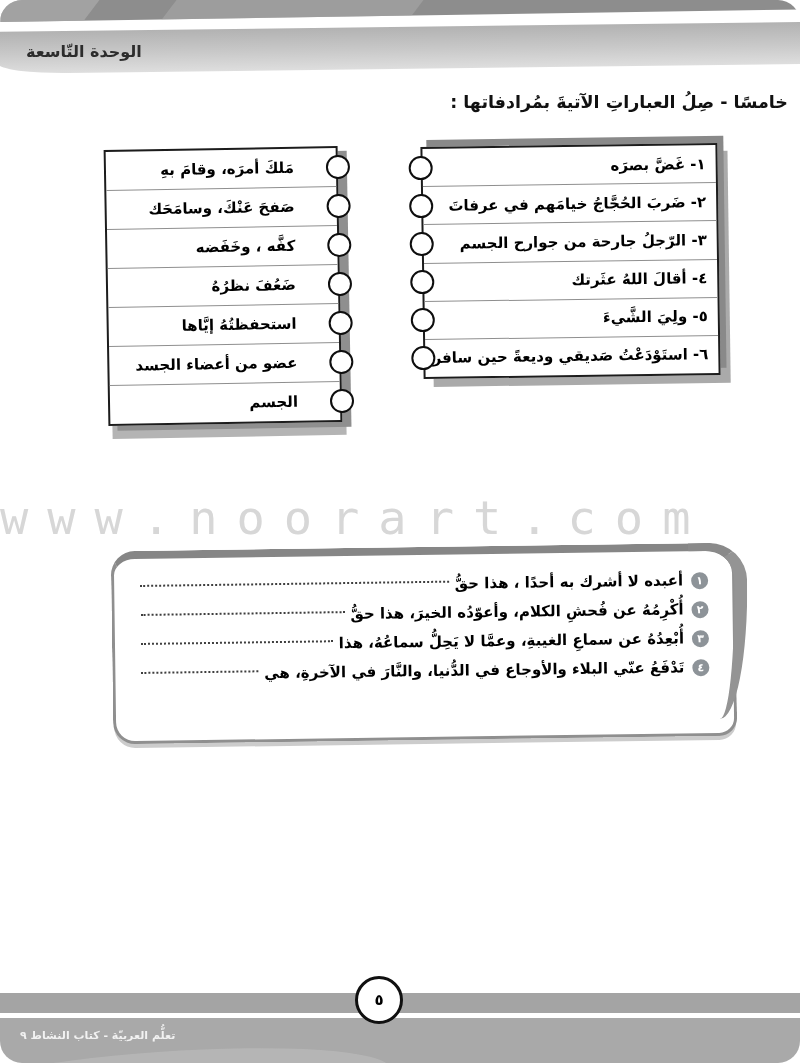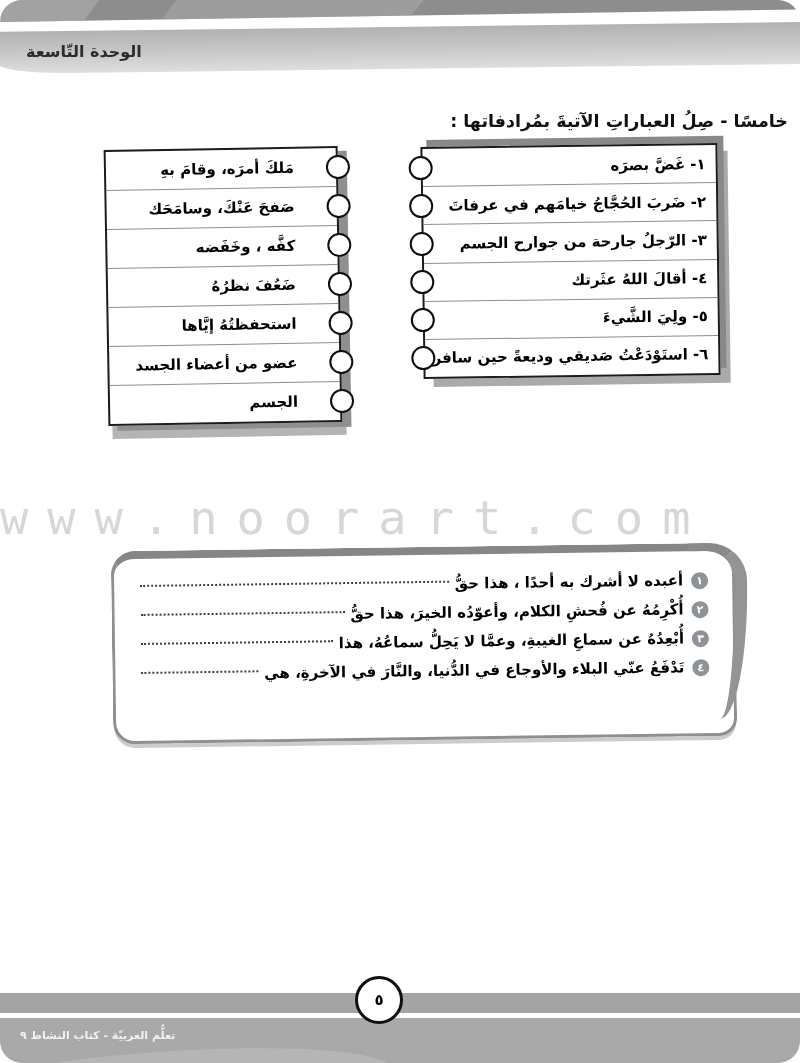--- a/index.html
+++ b/index.html
@@ -15,21 +15,21 @@
   .title-band{position:absolute; top:22px; left:-2px; width:804px; height:42px;
               background:linear-gradient(180deg,#b2b2b2 0%,#c9c9c9 55%,#dedede 100%);
               transform:rotate(-0.7deg); transform-origin:right center;
               border-bottom-left-radius:70px 10px; z-index:1;}
   .unit-title{position:absolute; left:26px; top:42px; z-index:2; direction:rtl;
               font-weight:bold; font-size:16px; color:#2c2c2c;}
 
   
   .sec-heading{position:absolute; right:12px; direction:rtl; font-weight:bold; font-size:17.5px;
                color:#111; z-index:2; white-space:nowrap;}
-  .heading5{top:92px;margin-top:19px;}
+  .heading5{top:92px;}
   .heading6{top:493px;}
 
   
   .watermark{position:absolute; top:490px; left:0; width:800px; z-index:1;
              font-family:"DejaVu Sans Mono", monospace; font-size:47px; letter-spacing:19px;
              color:#d7d7d7; white-space:nowrap; direction:ltr; pointer-events:none;}
 
   
   .match-box{position:absolute; background:#fff; border:2px solid #1c1c1c; display:flex;
              flex-direction:column; z-index:2;}

